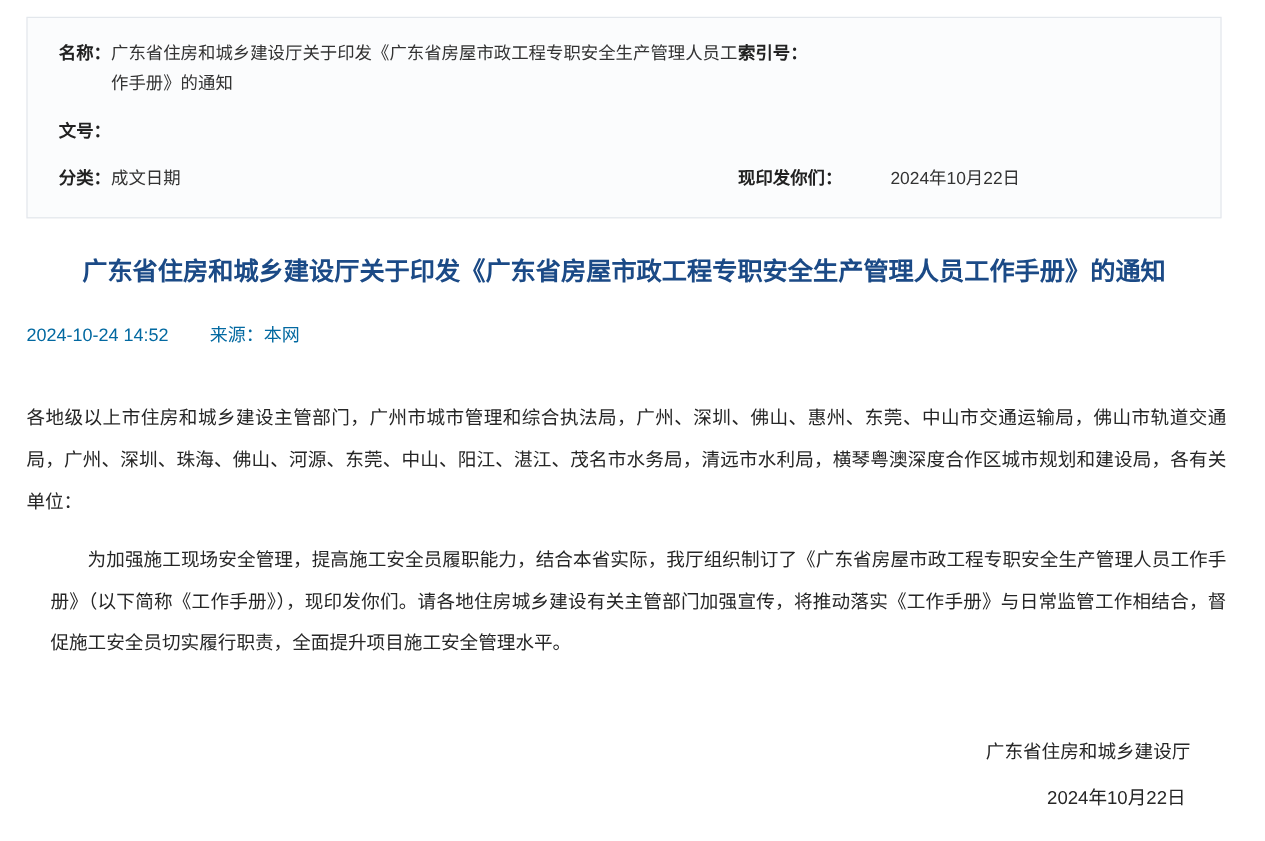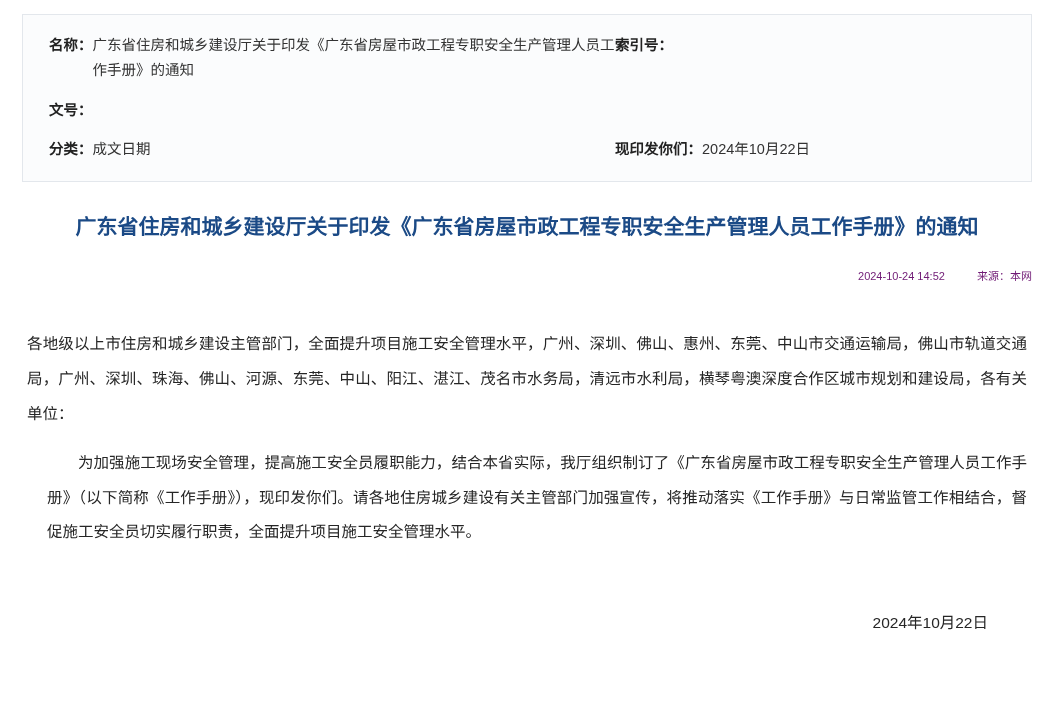--- a/index.html
+++ b/index.html
@@ -9,21 +9,21 @@
   body {
     width: 1054px;
     min-height: 701px;
     background: #ffffff;
     font-family: "Liberation Sans", "DejaVu Sans", sans-serif;
     color: #222;
   }
   .page {
     width: 1054px;
     box-sizing: border-box;
-    padding: 14px 22px 0 22px;
+    padding: 14px 36px 0 22px;
   }
 
   
   .meta-card {
     border: 1px solid #e3e7ec;
     background: #fbfcfd;
     box-sizing: border-box;
     padding: 18px 26px 16px 26px;
     display: block;
   }
@@ -35,21 +35,21 @@
   }
   .meta-row:last-child { margin-bottom: 2px; justify-content: center; }
   .meta-col {
     display: flex;
     align-items: flex-start;
     font-size: 14.5px;
     line-height: 1.75;
     color: #333;
   }
   .meta-col.left { width: 566px; flex: 0 0 566px; }
-  .meta-col.right { flex: 1 1 auto; }
+  .meta-col.right { flex: 1 1 auto; gap: 40px; }
   .meta-label {
     font-weight: bold;
     color: #222;
     white-space: nowrap;
   }
   .meta-value {
     color: #333;
     word-break: break-all;
   }
 
@@ -58,23 +58,23 @@
     margin: 28px auto 0 auto;
     width: 960px;
     text-align: center;
     font-size: 21px;
     font-weight: bold;
     line-height: 1.6;
     color: #1b4a86;
   }
   .doc-submeta {
     margin-top: 24px;
-    text-align: right;
-    font-size: 11px;
-    color: #701a75;
+    text-align: left;
+    font-size: 15px;
+    color: #0369a1;
   }
   .doc-submeta .gap { display: inline-block; width: 26px; }
 
   
   .doc-body {
     margin: 44px auto 0 auto;
     width: 1000px;
     font-size: 15.5px;
     line-height: 2.25;
     color: #262626;
@@ -133,21 +133,22 @@
 
   <h1 class="doc-title">广东省住房和城乡建设厅关于印发《广东省房屋市政工程专职安全生产管理人员工作手册》的通知</h1>
 
   <div class="doc-submeta">
     <span>2024-10-24  14:52</span>
     <span class="gap"></span>
     <span>来源：本网</span>
   </div>
 
   <div class="doc-body">
-    <p>各地级以上市住房和城乡建设主管部门，全面提升项目施工安全管理水平，广州、深圳、佛山、惠州、东莞、中山市交通运输局，佛山市轨道交通局，广州、深圳、珠海、佛山、河源、东莞、中山、阳江、湛江、茂名市水务局，清远市水利局，横琴粤澳深度合作区城市规划和建设局，各有关单位：</p>
+    <p>各地级以上市住房和城乡建设主管部门，广州市城市管理和综合执法局，广州、深圳、佛山、惠州、东莞、中山市交通运输局，佛山市轨道交通局，广州、深圳、珠海、佛山、河源、东莞、中山、阳江、湛江、茂名市水务局，清远市水利局，横琴粤澳深度合作区城市规划和建设局，各有关单位：</p>
     <p class="indent">为加强施工现场安全管理，提高施工安全员履职能力，结合本省实际，我厅组织制订了《广东省房屋市政工程专职安全生产管理人员工作手册》（以下简称《工作手册》），现印发你们。请各地住房城乡建设有关主管部门加强宣传，将推动落实《工作手册》与日常监管工作相结合，督促施工安全员切实履行职责，全面提升项目施工安全管理水平。</p>
   </div>
 
   <div class="signature">
+    <div>广东省住房和城乡建设厅</div>
     <div class="sig-date">2024年10月22日</div>
   </div>
 
 </div>
 
 </body></html>

